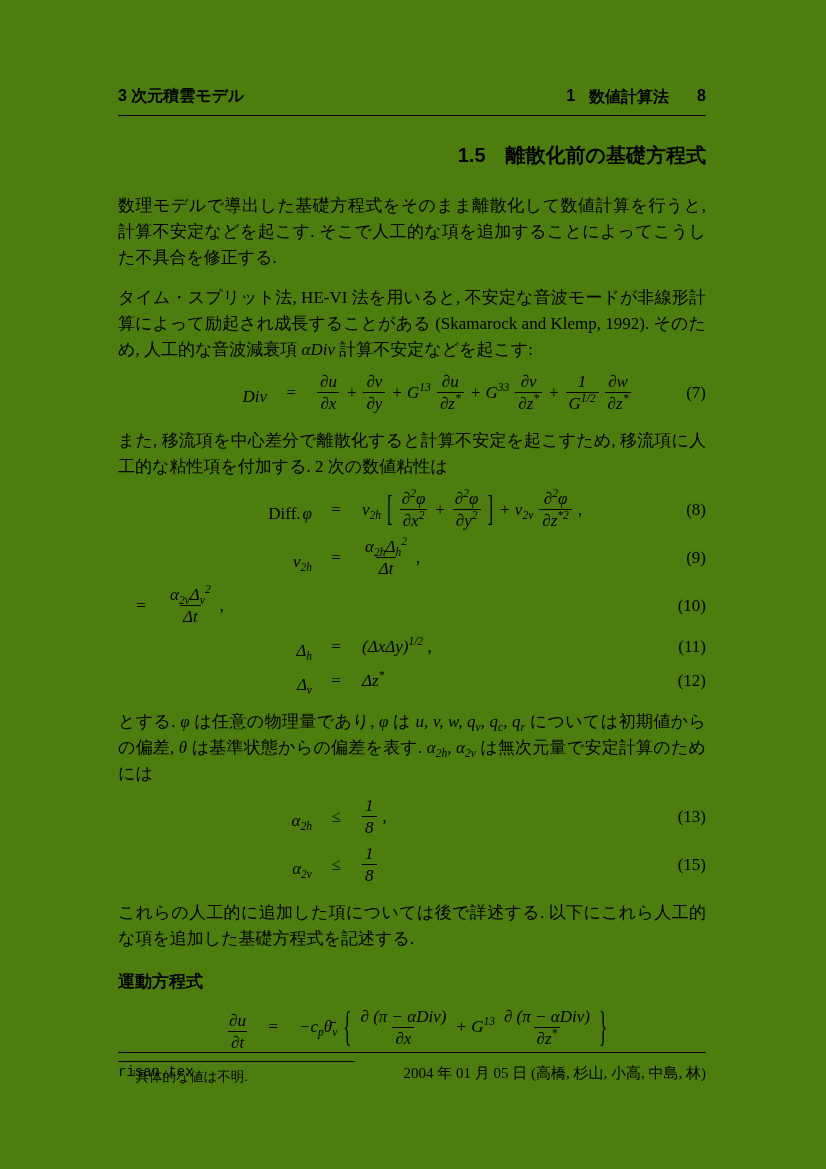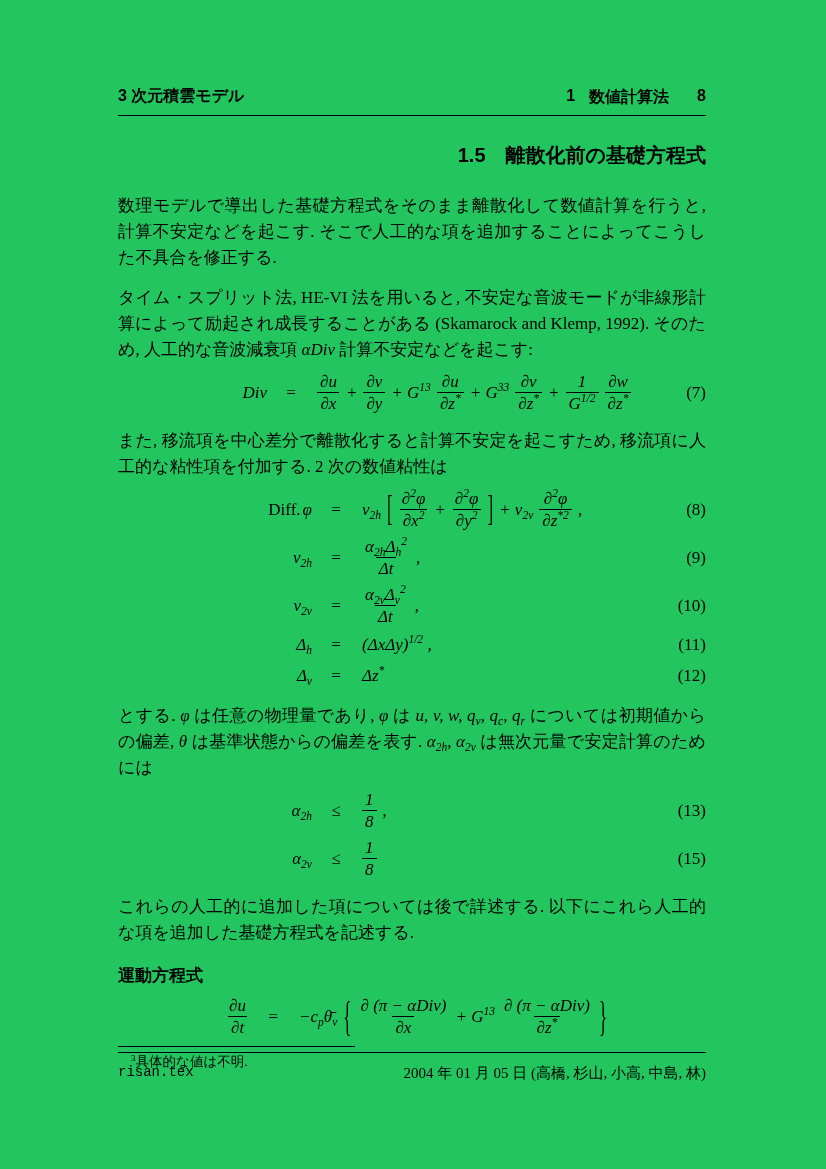--- a/index.html
+++ b/index.html
@@ -1,20 +1,20 @@
 <!DOCTYPE html>
 <html><head>
 <meta charset="utf-8">
 <style>
   html,body{margin:0;padding:0;background:#e8e8e8;}
   .page{
     position:relative;
     width:826px;height:1169px;
     margin:0 auto;
-    background:#22c55e;
+    background:#4d7c0f;
     color:#000000;
     font-family:"Liberation Serif","DejaVu Serif",serif;
     overflow:hidden;
   }
   .content{position:absolute;left:118px;top:0;width:588px;}
 
   
   .header{
     margin-top:86px;
     display:flex;justify-content:space-between;align-items:baseline;
@@ -44,21 +44,21 @@
   .mi{font-style:italic;white-space:nowrap;}
   .rm{font-style:normal;}
   sup,sub{font-size:68%;line-height:0;}
 
   
   .eqblock{margin:8px 0;}
   .eqrow{
     position:relative;display:flex;align-items:center;
     font-size:17px;min-height:26px;margin:5px 0;
   }
-  .eqrow .lhs{width:195px;display:flex;justify-content:flex-end;align-items:flex-start;flex:none;}
+  .eqrow .lhs{width:195px;display:flex;justify-content:flex-end;align-items:flex-start;flex:none;margin-top:9px;}
   .eqrow .rel{width:46px;text-align:center;flex:none;}
   .eqrow .rhs{flex:1;display:flex;align-items:center;justify-content:flex-start;flex-wrap:nowrap;}
   .eqrow .eqno{position:absolute;right:0;top:50%;transform:translateY(-50%);font-style:normal;}
   .eqrow .lhs>*{margin:0 1px;}
   .eqrow .rhs>*{margin:0 3px;}
   .g7 .lhs{width:150px;}
   .gf .lhs{width:132px;}
 
   .frac{
     display:inline-flex;flex-direction:column;align-items:center;
@@ -198,23 +198,20 @@
         <span class="rhs">
             <span class="frac">
               <span class="fn">α<sub>2h</sub>Δ<sub>h</sub><sup>2</sup></span>
               <span class="fd">Δt</span>
             </span>
             <span class="rm">,</span>
           </span>
         <span class="eqno">(9)</span>
       </div>
       <div class="eqrow">
-        <span class="lhs">
-            <span class="mi">ν<sub>2v</sub></span>
-          </span>
         <span class="rel mi">=</span>
         <span class="rhs">
             <span class="frac">
               <span class="fn">α<sub>2v</sub>Δ<sub>v</sub><sup>2</sup></span>
               <span class="fd">Δt</span>
             </span>
             <span class="rm">,</span>
           </span>
         <span class="eqno">(10)</span>
       </div>

